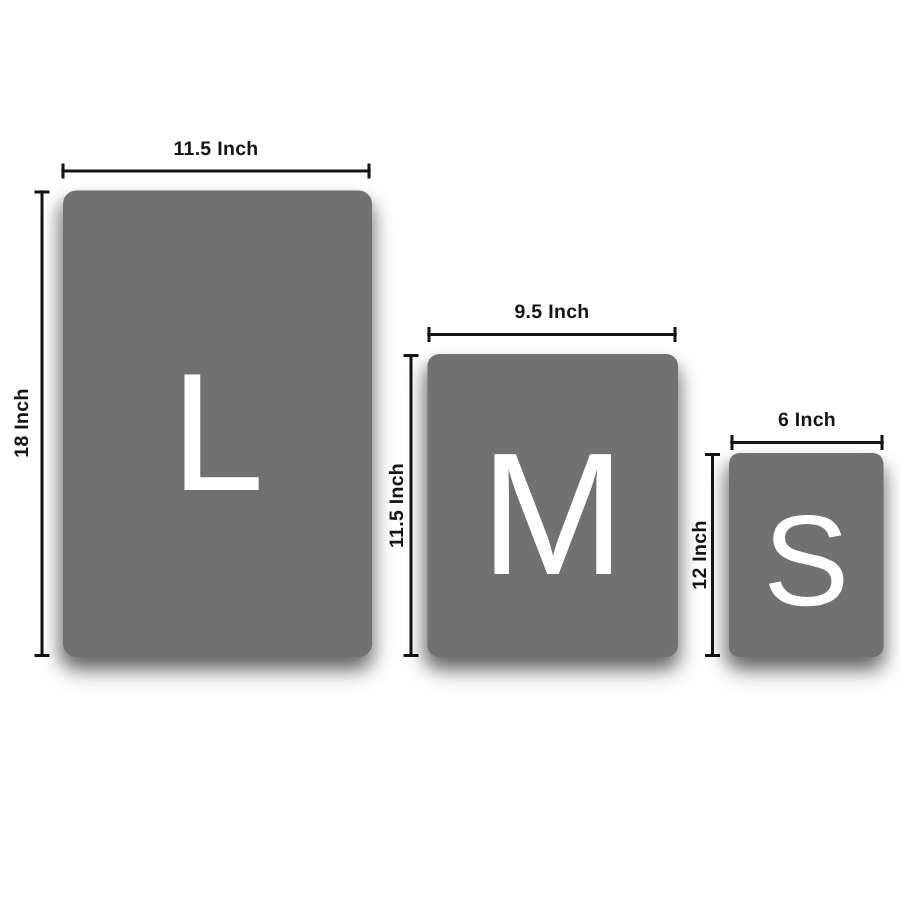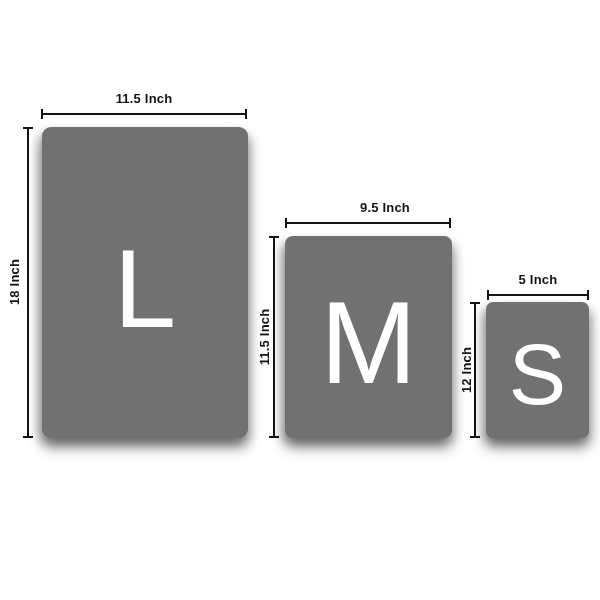--- a/index.html
+++ b/index.html
@@ -89,21 +89,21 @@
 
   
   .lbl-w-large  { left: 41px;  top: 91px;  width: 206px; }
   .hl-large     { left: 41px;  top: 113px; width: 206px; }
   .vl-large     { left: 27px;  top: 127px; height: 311px; }
   .lbl-h-large  { left: 14px;  top: 282px; }
   .panel-large  { left: 42px;  top: 127px; width: 206px; height: 311px; border-radius: 9px; }
   .panel-large .letter { font-size: 112px; }
 
   
-  .lbl-w-medium { left: 302px; top: 200px; width: 166px; }
+  .lbl-w-medium { left: 285px; top: 200px; width: 166px; }
   .hl-medium    { left: 285px; top: 222px; width: 166px; }
   .vl-medium    { left: 273px; top: 236px; height: 202px; }
   .lbl-h-medium { left: 264px; top: 337px; }
   .panel-medium { left: 285px; top: 236px; width: 167px; height: 202px; border-radius: 8px; }
   .panel-medium .letter { font-size: 116px; }
 
   
   .lbl-w-small  { left: 487px; top: 272px; width: 102px; }
   .hl-small     { left: 487px; top: 294px; width: 102px; }
   .vl-small     { left: 474px; top: 302px; height: 136px; }
@@ -130,21 +130,21 @@
     <div class="dim-label horiz lbl-w-medium">9.5 Inch</div>
     <div class="h-line hl-medium"></div>
     <div class="v-line vl-medium"></div>
     <div class="dim-label vert lbl-h-medium">11.5 Inch</div>
     <div class="panel panel-medium">
       <span class="letter">M</span>
     </div>
   </div>
 
   <div>
-    <div class="dim-label horiz lbl-w-small">5 Inch</div>
+    <div class="dim-label horiz lbl-w-small">6 Inch</div>
     <div class="h-line hl-small"></div>
     <div class="v-line vl-small"></div>
     <div class="dim-label vert lbl-h-small">12 Inch</div>
     <div class="panel panel-small">
       <span class="letter">S</span>
     </div>
   </div>
 
 </div>
 

